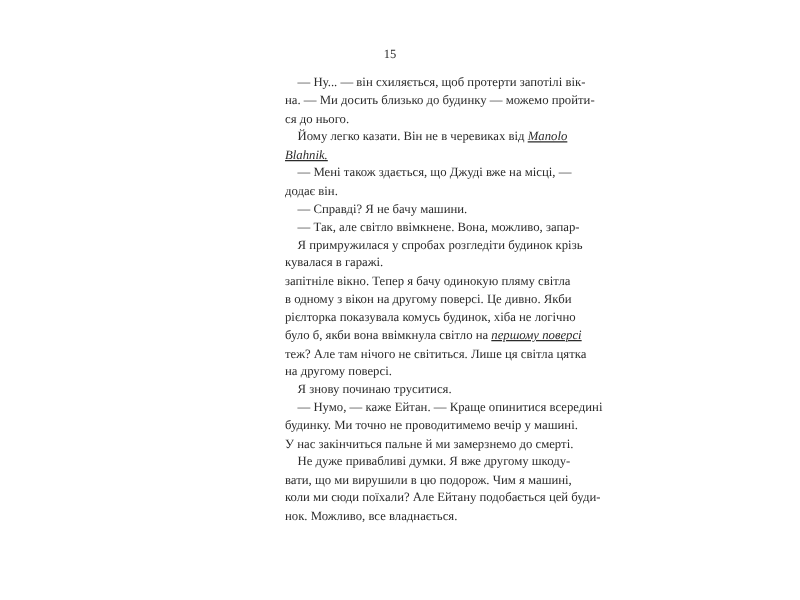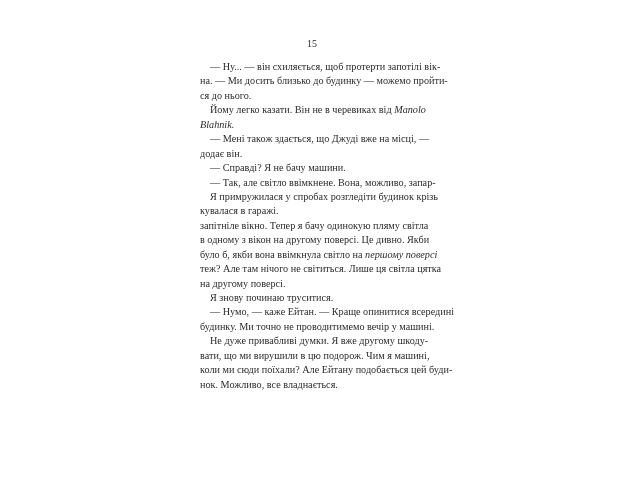--- a/index.html
+++ b/index.html
@@ -7,48 +7,50 @@
   .page { position: absolute; left: 0; top: 0; width: 640px; height: 480px; background: #ffffff; }
   .page-number {
     position: absolute; left: 300px; top: 38px; width: 24px; text-align: center;
     font-family: "Liberation Serif", serif; font-size: 10px; color: #2a2a2a;
   }
   .text-block {
     position: absolute; left: 200px; top: 60px; width: 224px;
     font-family: "Liberation Serif", serif; font-size: 10.2px; line-height: 14.45px;
     color: #2b2b2b;
   }
-  .line { white-space: nowrap; text-align: justify; text-align-last: justify; height: 14.45px; overflow: visible; }
+  .line { white-space: nowrap; text-align: justify; text-align-last: justify; height: 14.45px; overflow: visible; margin-left: 28px; }
   .line.last { text-align-last: left; }
   .line.indent { padding-left: 10px; }
-  .it { font-style: italic; }
+  .it { font-style: italic; text-decoration: underline; }
 </style>
 </head>
 <body>
 
 <div class="page">
   <div class="page-number">15</div>
   <div class="text-block" id="text-block">
       <div class="line indent"><span>— Ну... — він схиляється, щоб протерти запотілі вік-</span></div>
       <div class="line"><span>на. — Ми досить близько до будинку — можемо пройти-</span></div>
       <div class="line last"><span>ся до нього.</span></div>
       <div class="line indent"><span>Йому легко казати. Він не в черевиках від </span><span class="it">Manolo</span></div>
       <div class="line last"><span></span><span class="it">Blahnik.</span></div>
       <div class="line indent"><span>— Мені також здається, що Джуді вже на місці, —</span></div>
       <div class="line last"><span>додає він.</span></div>
       <div class="line indent last"><span>— Справді? Я не бачу машини.</span></div>
       <div class="line indent"><span>— Так, але світло ввімкнене. Вона, можливо, запар-</span></div>
       <div class="line indent"><span>Я примружилася у спробах розгледіти будинок крізь</span></div>
       <div class="line last"><span>кувалася в гаражі.</span></div>
       <div class="line"><span>запітніле вікно. Тепер я бачу одинокую пляму світла</span></div>
       <div class="line"><span>в одному з вікон на другому поверсі. Це дивно. Якби</span></div>
+      <div class="line"><span>рієлторка показувала комусь будинок, хіба не логічно</span></div>
       <div class="line"><span>було б, якби вона ввімкнула світло на </span><span class="it">першому поверсі</span></div>
       <div class="line"><span>теж? Але там нічого не світиться. Лише ця світла цятка</span></div>
       <div class="line last"><span>на другому поверсі.</span></div>
       <div class="line indent last"><span>Я знову починаю труситися.</span></div>
       <div class="line indent"><span>— Нумо, — каже Ейтан. — Краще опинитися всередині</span></div>
       <div class="line"><span>будинку. Ми точно не проводитимемо вечір у машині.</span></div>
+      <div class="line last"><span>У нас закінчиться пальне й ми замерзнемо до смерті.</span></div>
       <div class="line indent"><span>Не дуже привабливі думки. Я вже другому шкоду-</span></div>
       <div class="line"><span>вати, що ми вирушили в цю подорож. Чим я машині,</span></div>
       <div class="line"><span>коли ми сюди поїхали? Але Ейтану подобається цей буди-</span></div>
       <div class="line last"><span>нок. Можливо, все владнається.</span></div>
     </div>
 </div>
 
 </body></html>

